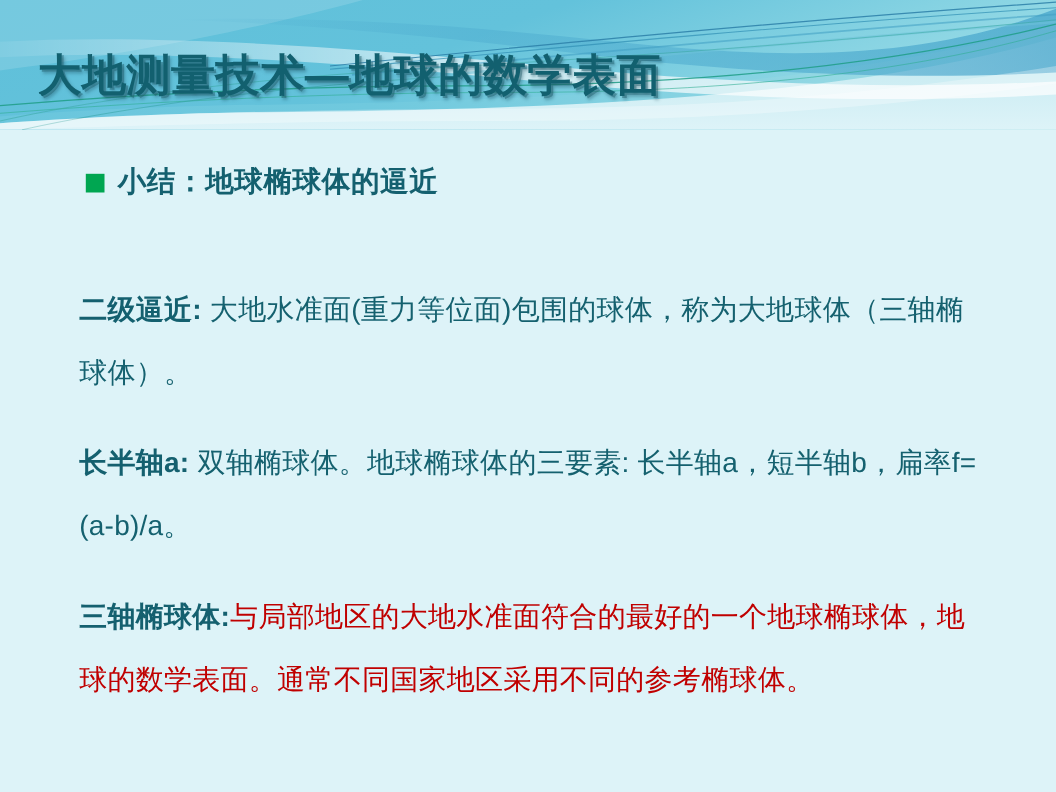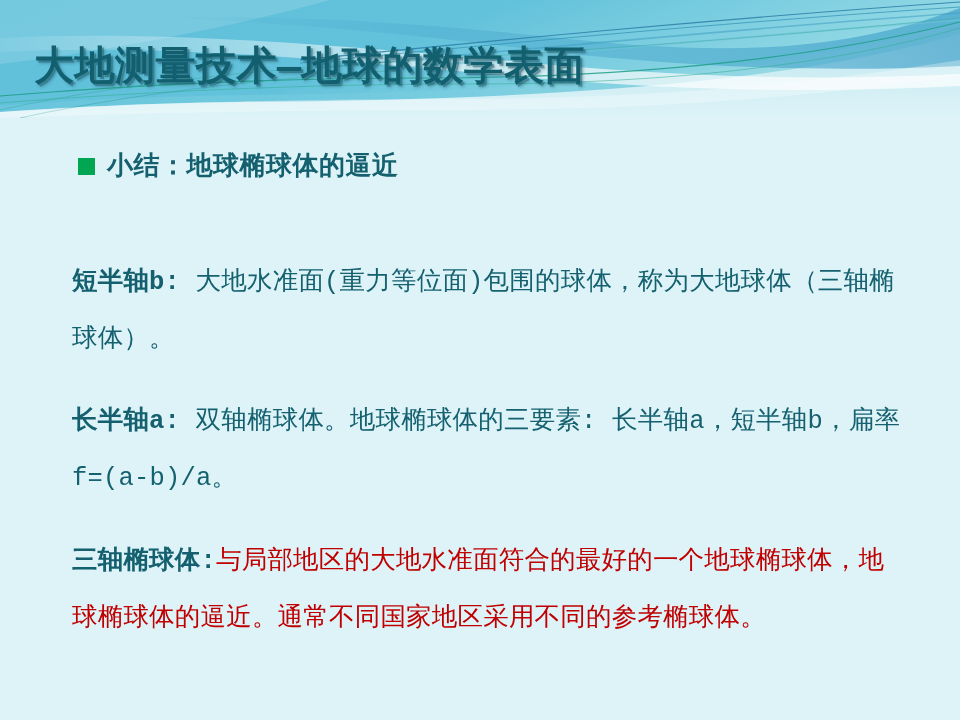--- a/index.html
+++ b/index.html
@@ -13,21 +13,20 @@
     background: #ddf3f8;
     font-family: "Liberation Sans", "DejaVu Sans", sans-serif;
   }
 
   .slide {
     position: relative;
     width: 960px;
     height: 720px;
     background: #ddf3f8;
     overflow: hidden;
-    font-family: Liberation Mono, monospace;
   }
 
   
   .banner {
     position: absolute;
     left: 0;
     top: 0;
     width: 960px;
     height: 118px;
     overflow: hidden;
@@ -167,26 +166,26 @@
   <div class="slide-title">大地测量技术—地球的数学表面</div>
 
   <div class="summary-row">
     <span class="bullet-square"></span>
     <span class="summary-text">小结：地球椭球体的逼近</span>
   </div>
 
   <div class="body-block">
 
     <p class="para">
-      <span class="lead">短半轴b:</span><span class="rest"> 大地水准面(重力等位面)包围的球体，称为大地球体（三轴椭球体）。</span>
+      <span class="lead">二级逼近:</span><span class="rest"> 大地水准面(重力等位面)包围的球体，称为大地球体（三轴椭球体）。</span>
     </p>
 
     <p class="para">
       <span class="lead">长半轴a:</span><span class="rest"> 双轴椭球体。地球椭球体的三要素: 长半轴a，短半轴b，扁率f=(a-b)/a。</span>
     </p>
 
     <p class="para red-body">
-      <span class="lead">三轴椭球体:</span><span class="rest">与局部地区的大地水准面符合的最好的一个地球椭球体，地球椭球体的逼近。通常不同国家地区采用不同的参考椭球体。</span>
+      <span class="lead">三轴椭球体:</span><span class="rest">与局部地区的大地水准面符合的最好的一个地球椭球体，地球的数学表面。通常不同国家地区采用不同的参考椭球体。</span>
     </p>
 
   </div>
 
 </div>
 
 </body></html>

